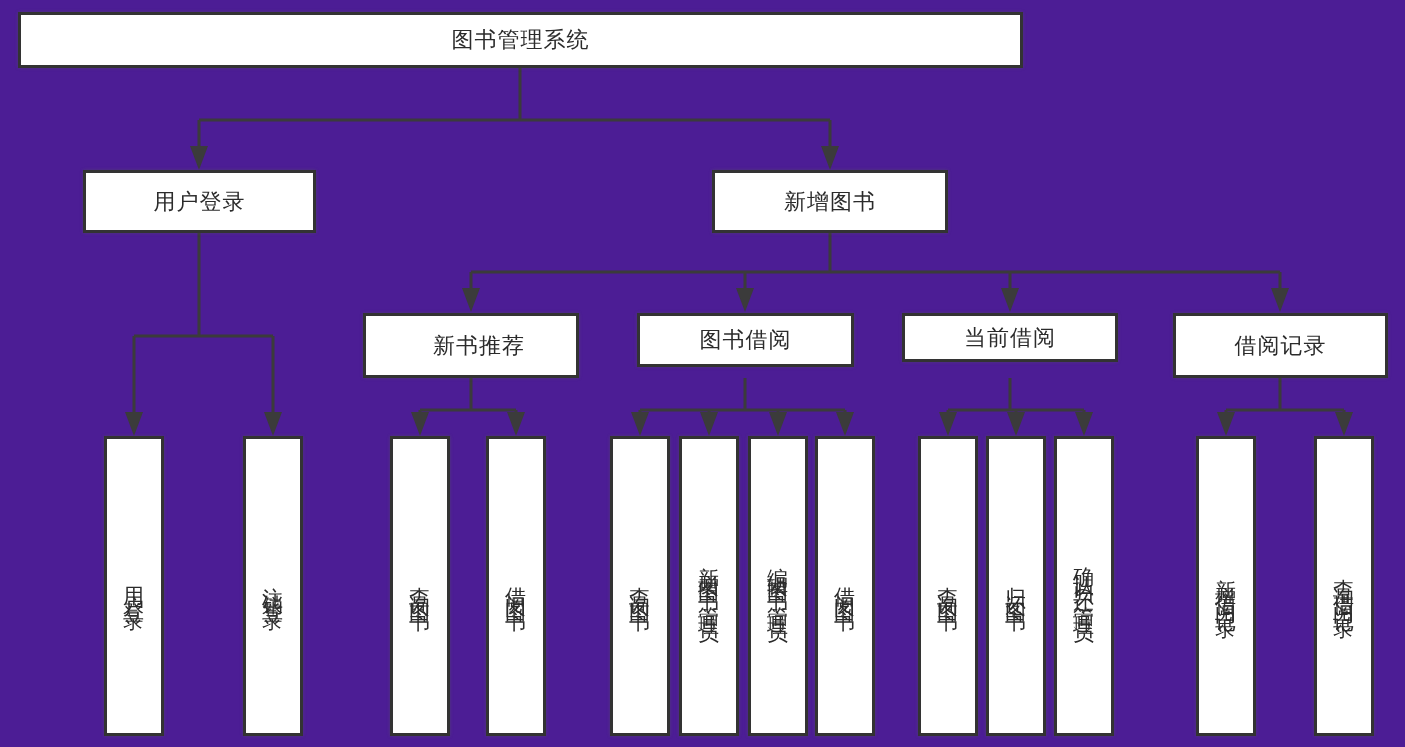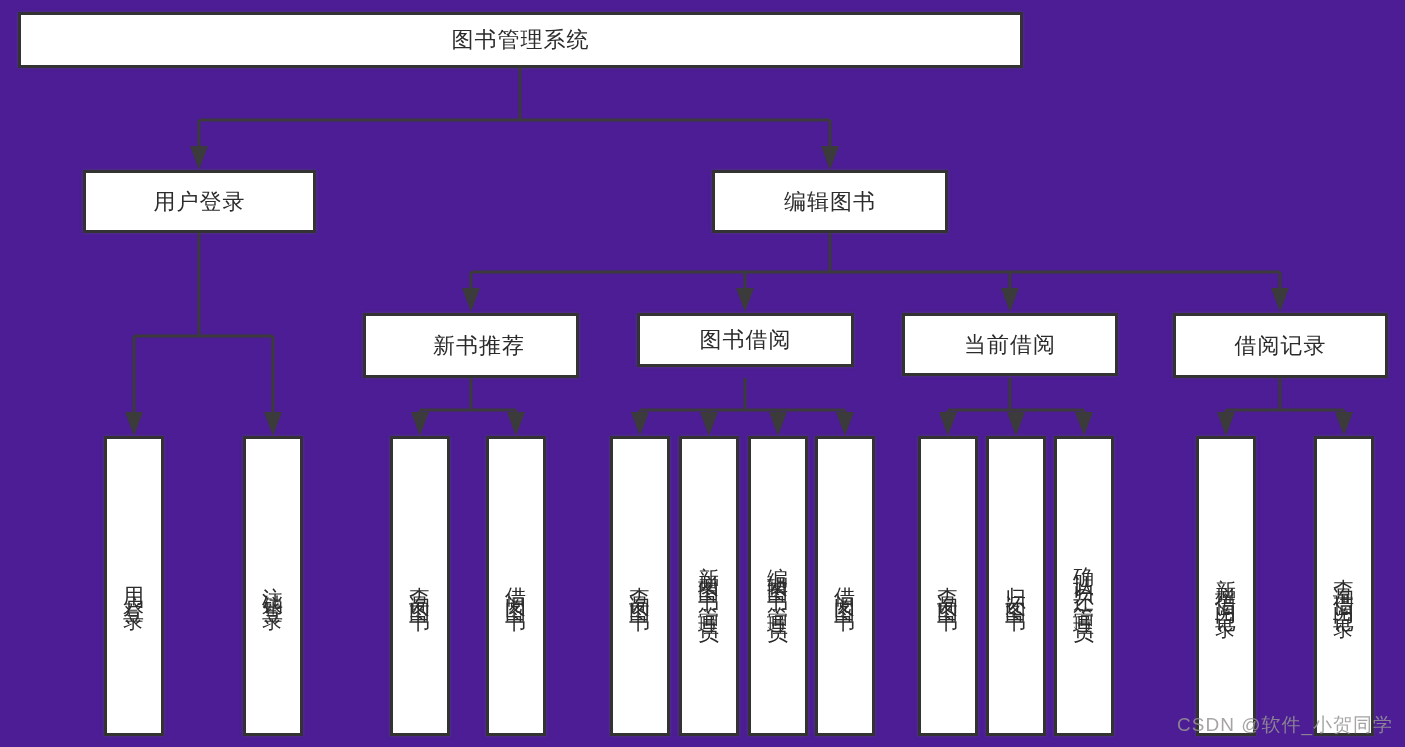--- a/index.html
+++ b/index.html
@@ -99,30 +99,30 @@
   </svg>
 
   <div class="node root" style="left:18px; top:12px; width:1005px; height:56px;">
     <span class="label">图书管理系统</span>
   </div>
 
   <div class="node lv2" style="left:83px; top:170px; width:233px; height:63px;">
     <span class="label">用户登录</span>
   </div>
   <div class="node lv2" style="left:712px; top:170px; width:236px; height:63px;">
-    <span class="label">编辑图书</span>
+    <span class="label">新增图书</span>
   </div>
 
   <div class="node lv3" style="left:363px; top:313px; width:216px; height:65px;padding-left:16px;">
     <span class="label">新书推荐</span>
   </div>
   <div class="node lv3" style="left:637px; top:313px; width:217px; height:54px;">
     <span class="label">图书借阅</span>
   </div>
-  <div class="node lv3" style="left:902px; top:313px; width:216px; height:63px;">
+  <div class="node lv3" style="left:902px; top:313px; width:216px; height:49px;">
     <span class="label">当前借阅</span>
   </div>
   <div class="node lv3" style="left:1173px; top:313px; width:215px; height:65px;">
     <span class="label">借阅记录</span>
   </div>
 
   <div class="node leaf" style="left:104px; top:436px; width:60px; height:300px;">
     <span class="label">用户登录</span>
   </div>
   <div class="node leaf" style="left:243px; top:436px; width:60px; height:300px;">
@@ -155,15 +155,14 @@
   <div class="node leaf" style="left:1054px; top:436px; width:60px; height:300px;">
     <span class="label">确认归还（管理员）</span>
   </div>
   <div class="node leaf" style="left:1196px; top:436px; width:60px; height:300px;">
     <span class="label">新增借阅记录</span>
   </div>
   <div class="node leaf" style="left:1314px; top:436px; width:60px; height:300px;">
     <span class="label">查询借阅记录</span>
   </div>
 
-  <div class="watermark">CSDN @软件_小贺同学</div>
 
 </div>
 
 </body></html>

